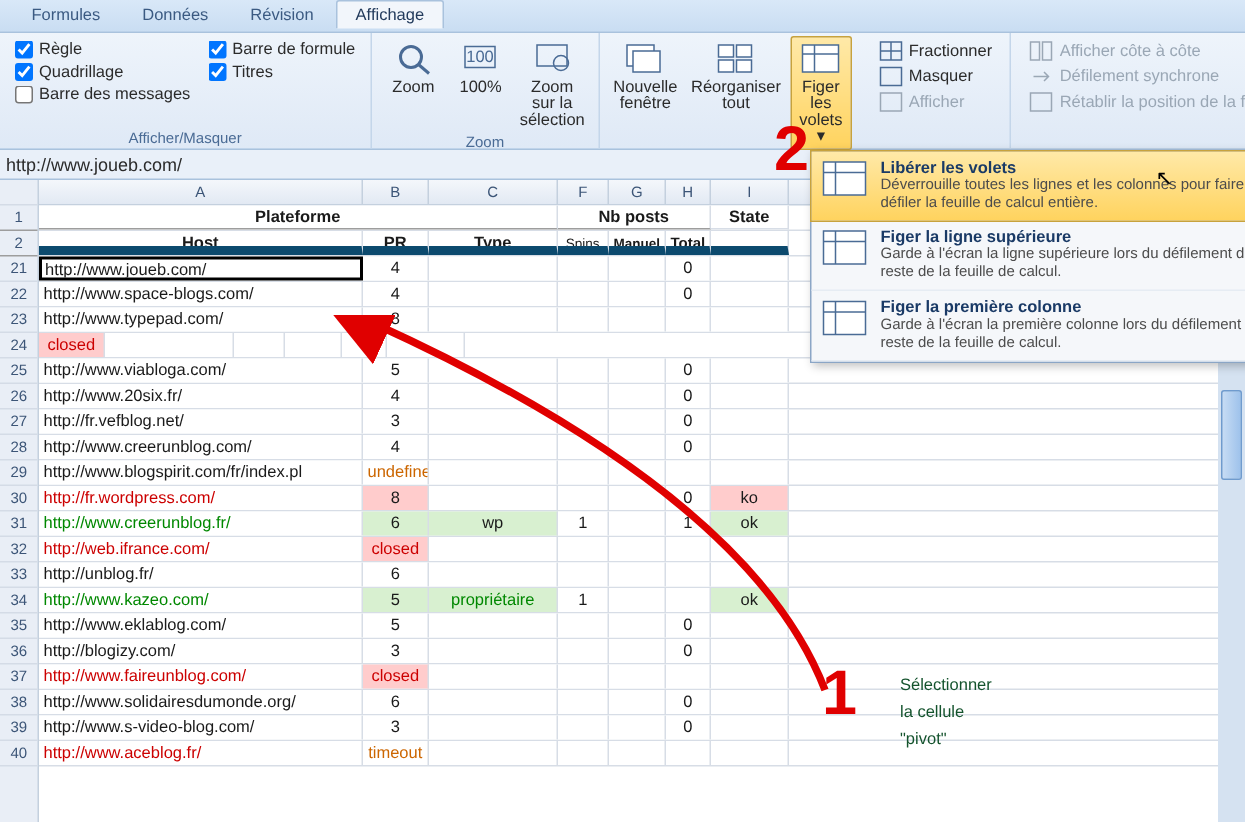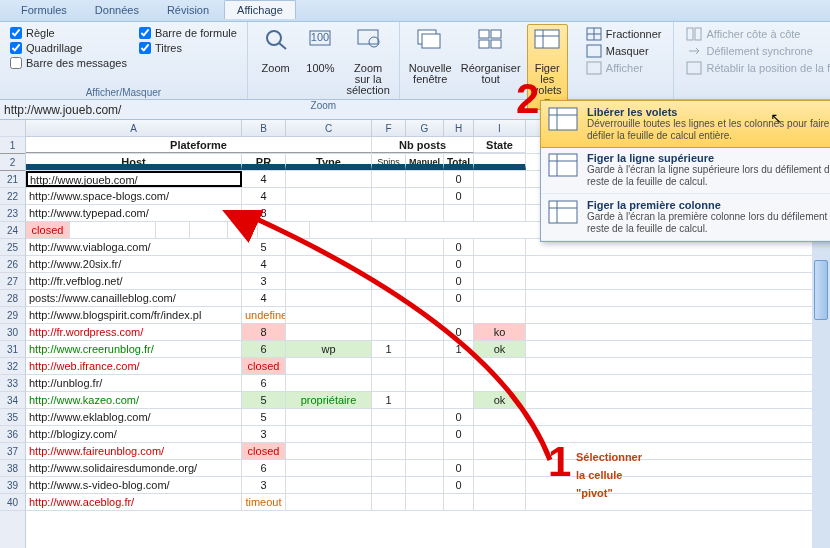--- a/index.html
+++ b/index.html
@@ -7,21 +7,21 @@
 .tabs{display:flex;gap:2px;padding:0 8px;height:22px;align-items:flex-start;background:linear-gradient(#d9e8f8,#c9ddf2);border-bottom:1px solid #a9c2dd}
 .tab{padding:3px 12px;color:#3b5a82;cursor:pointer;border:1px solid transparent;border-bottom:none;border-radius:2px 2px 0 0}
 .tab.active{background:#f2f6fb;border-color:#a9c2dd;color:#233b5c}
 .ribbon{display:flex;height:78px;background:linear-gradient(#eef4fb,#dfe9f6);border-bottom:1px solid #a9c2dd}
 .group{display:flex;flex-direction:column;border-right:1px solid #c4d6ea;padding:2px 6px 0}
 .group-body{flex:1;display:flex;align-items:flex-start;gap:4px}
 .group-title{text-align:center;color:#4a6b95;font-size:10px;padding:1px 0}
 .chk{display:flex;align-items:center;gap:4px;color:#2b2b2b;white-space:nowrap;padding:1px 0}
 .chk input{width:12px;height:12px}
 .vcol{display:flex;flex-direction:column;gap:1px;padding:2px 4px}
-.bigbtn{display:flex;flex-direction:column;align-items:center;justify-content:flex-start;width:54px;padding:2px 2px;gap:12px;text-align:center;color:#2b2b2b;line-height:11px;border:1px solid transparent;border-radius:2px}
+.bigbtn{display:flex;flex-direction:column;align-items:center;justify-content:flex-start;width:54px;padding:2px 2px;gap:2px;text-align:center;color:#2b2b2b;line-height:11px;border:1px solid transparent;border-radius:2px}
 .bigbtn svg{width:32px;height:24px}
 .bigbtn.sel{background:linear-gradient(#ffe9a8,#ffd35e);border:1px solid #c7a23d}
 .smallrow{display:flex;align-items:center;gap:4px;color:#2b2b2b;white-space:nowrap;padding:1px 2px}
 .smallrow.dis{color:#9aa7b5}
 .smallrow svg{width:16px;height:14px}
 .formula{display:flex;align-items:center;height:20px;background:#e9f0f9;border-bottom:1px solid #a9c2dd;padding:0 4px;color:#2b2b2b;font-size:12px}
 .sheet{display:flex;height:428px;background:#fff;position:relative}
 .rowhdr{width:26px;background:#e9eef6;border-right:1px solid #c4d0de}
 .rowhdr .rh{height:17px;text-align:center;color:#3c5577;border-bottom:1px solid #d4dbe6;font-size:10px;line-height:17px}
 .grid{flex:1;overflow:hidden}
@@ -40,21 +40,21 @@
 .vbar .thumb{position:absolute;top:140px;width:14px;left:2px;height:60px;background:linear-gradient(90deg,#c7dcf4,#9ec2eb);border:1px solid #6f9bce;border-radius:2px}
 .dropdown{position:absolute;top:100px;right:-20px;width:310px;background:#f5f7fa;border:1px solid #8ba6c6;box-shadow:2px 2px 6px rgba(0,0,0,.25);z-index:50}
 .dd-item{display:flex;gap:8px;padding:5px 6px;border-bottom:1px solid #e6ecf3}
 .dd-item.hover{background:linear-gradient(#ffe9a8,#ffd35e);border:1px solid #c7a23d;margin:-1px}
 .dd-item svg{flex-shrink:0}
 .dd-title{font-weight:bold;color:#1a3a66;font-size:11px}
 .dd-desc{color:#4c4c4c;font-size:10px;line-height:12px}
 .anno1,.anno2{position:absolute;font-family:Arial,sans-serif;font-weight:bold;color:#e00000;z-index:60}
 .anno2{font-size:42px;top:75px;left:516px}
 .anno1{font-size:42px;top:438px;left:548px}
-.anno-text{position:absolute;left:576px;top:448px;color:#c2410c;font-weight:bold;font-size:16px;line-height:18px;z-index:60}
+.anno-text{position:absolute;left:600px;top:448px;color:#14532d;font-weight:normal;font-size:16px;line-height:18px;z-index:60}
 .arrow-svg{position:absolute;top:210px;left:180px;width:400px;height:280px;z-index:55;pointer-events:none}
 .cursor{position:absolute;top:110px;right:48px;z-index:70;font-size:14px}
 </style>
 </head>
 <body>
 
 <div class="tabs">
   <div class="tab">Formules</div>
   <div class="tab">Données</div>
   <div class="tab">Révision</div>
@@ -307,21 +307,21 @@
         <div class="mrow">
           <div class="cell cA ">http://fr.vefblog.net/</div>
           <div class="cell cB ctr  ">3</div>
           <div class="cell cC ctr  "></div>
           <div class="cell cF ctr "></div>
           <div class="cell cG ctr "></div>
           <div class="cell cH ctr ">0</div>
           <div class="cell cI ctr "></div>
         </div>
         <div class="mrow">
-          <div class="cell cA ">posts://www.canailleblog.com/</div>
+          <div class="cell cA ">http://www.creerunblog.com/</div>
           <div class="cell cB ctr  ">4</div>
           <div class="cell cC ctr  "></div>
           <div class="cell cF ctr "></div>
           <div class="cell cG ctr "></div>
           <div class="cell cH ctr ">0</div>
           <div class="cell cI ctr "></div>
         </div>
         <div class="mrow">
           <div class="cell cA ">http://www.blogspirit.com/fr/index.pl</div>
           <div class="cell cB ctr orng ">undefined</div>

